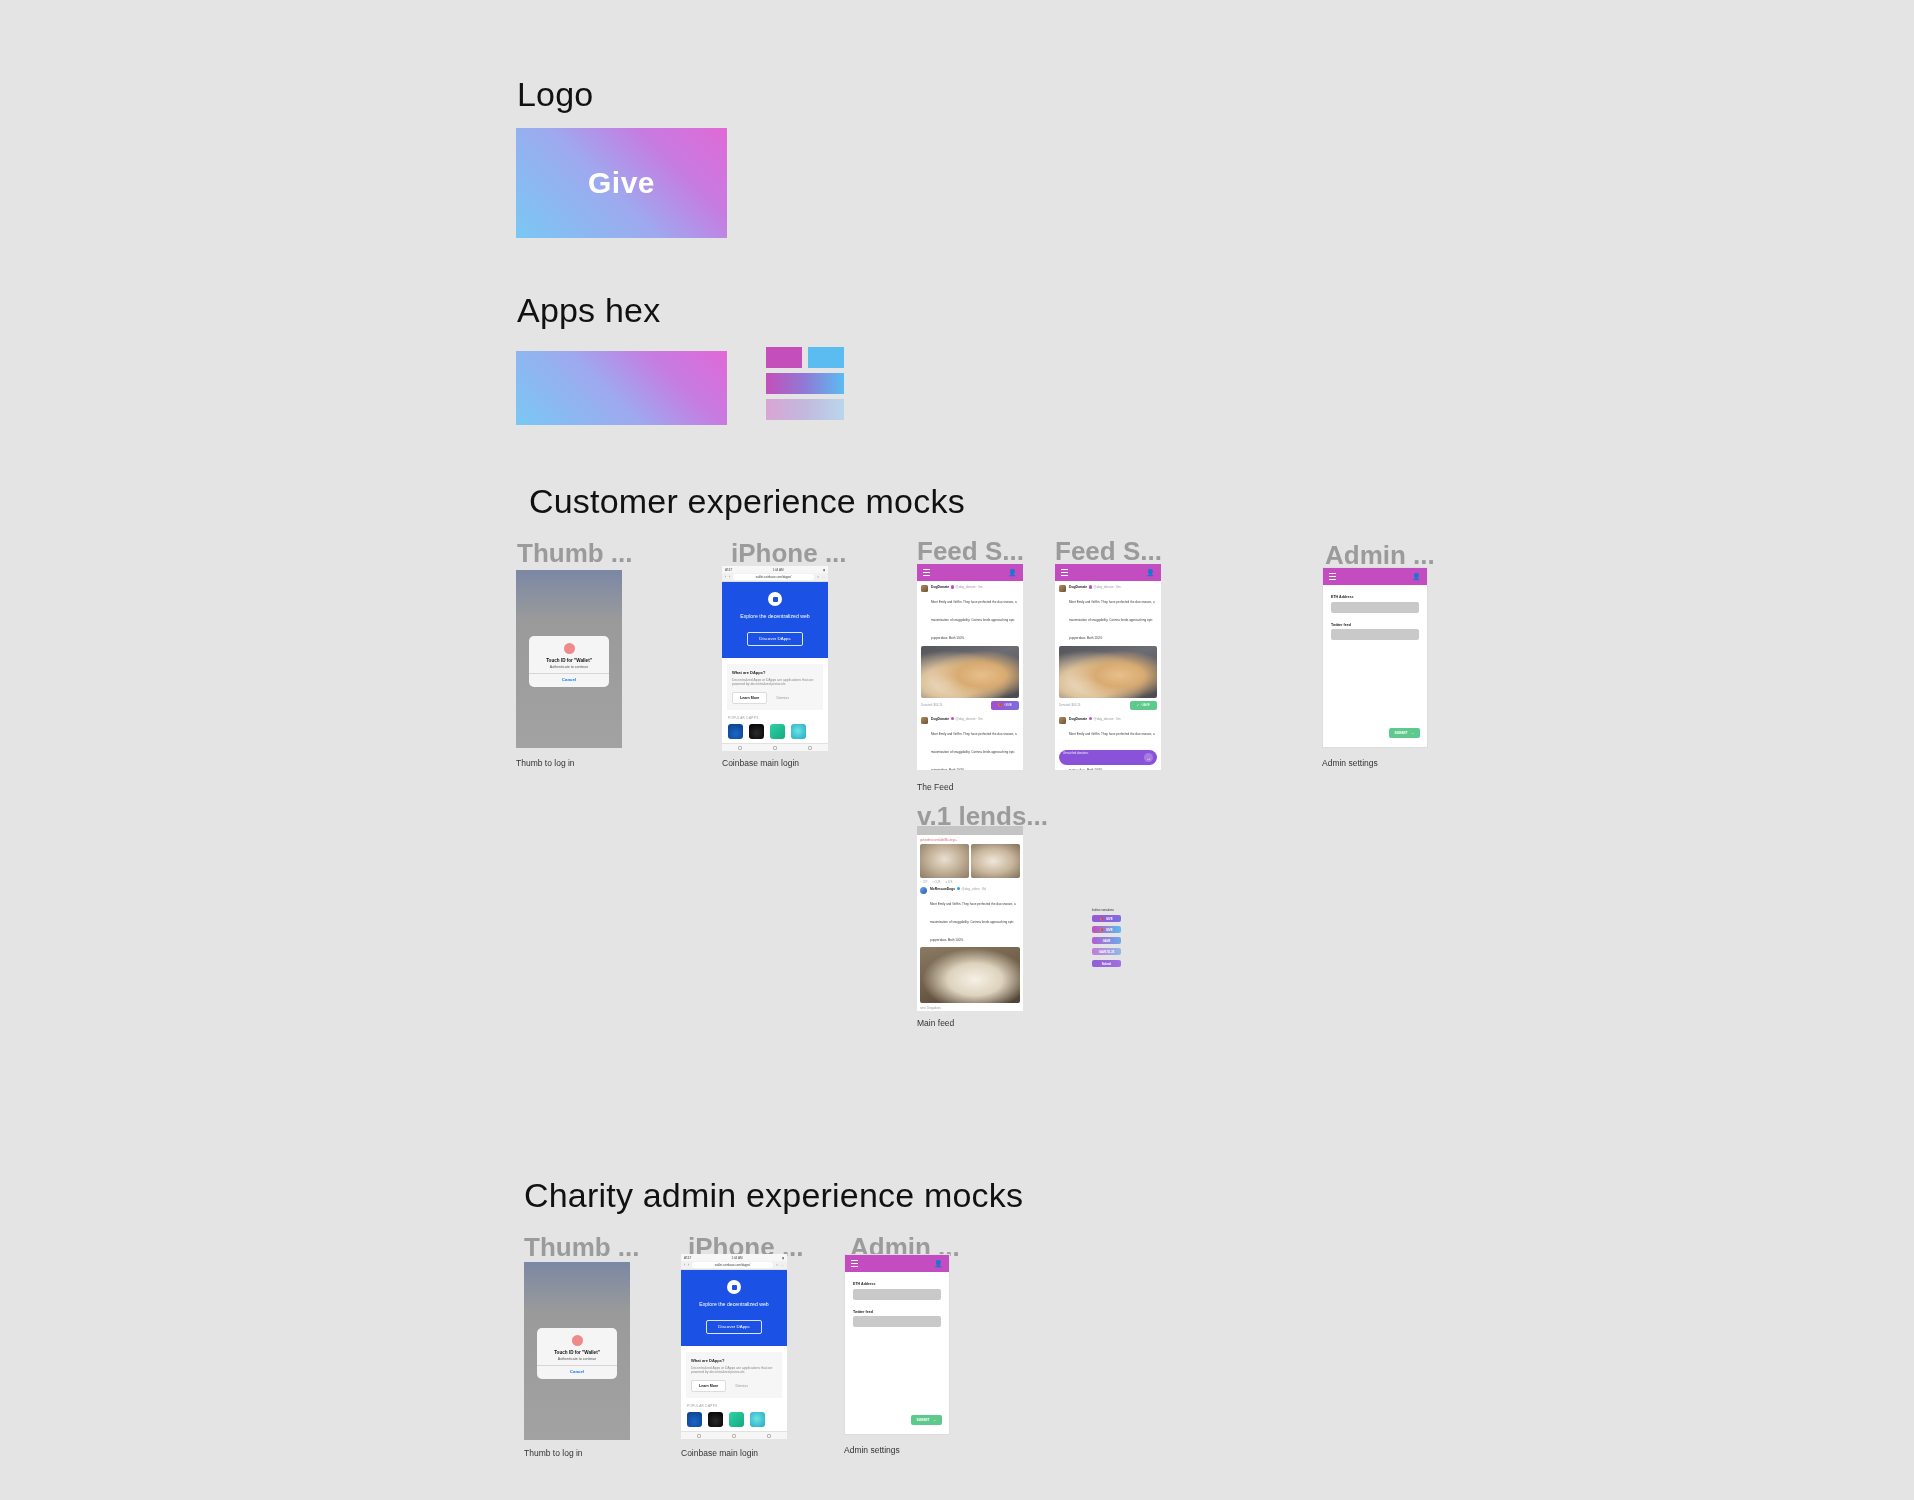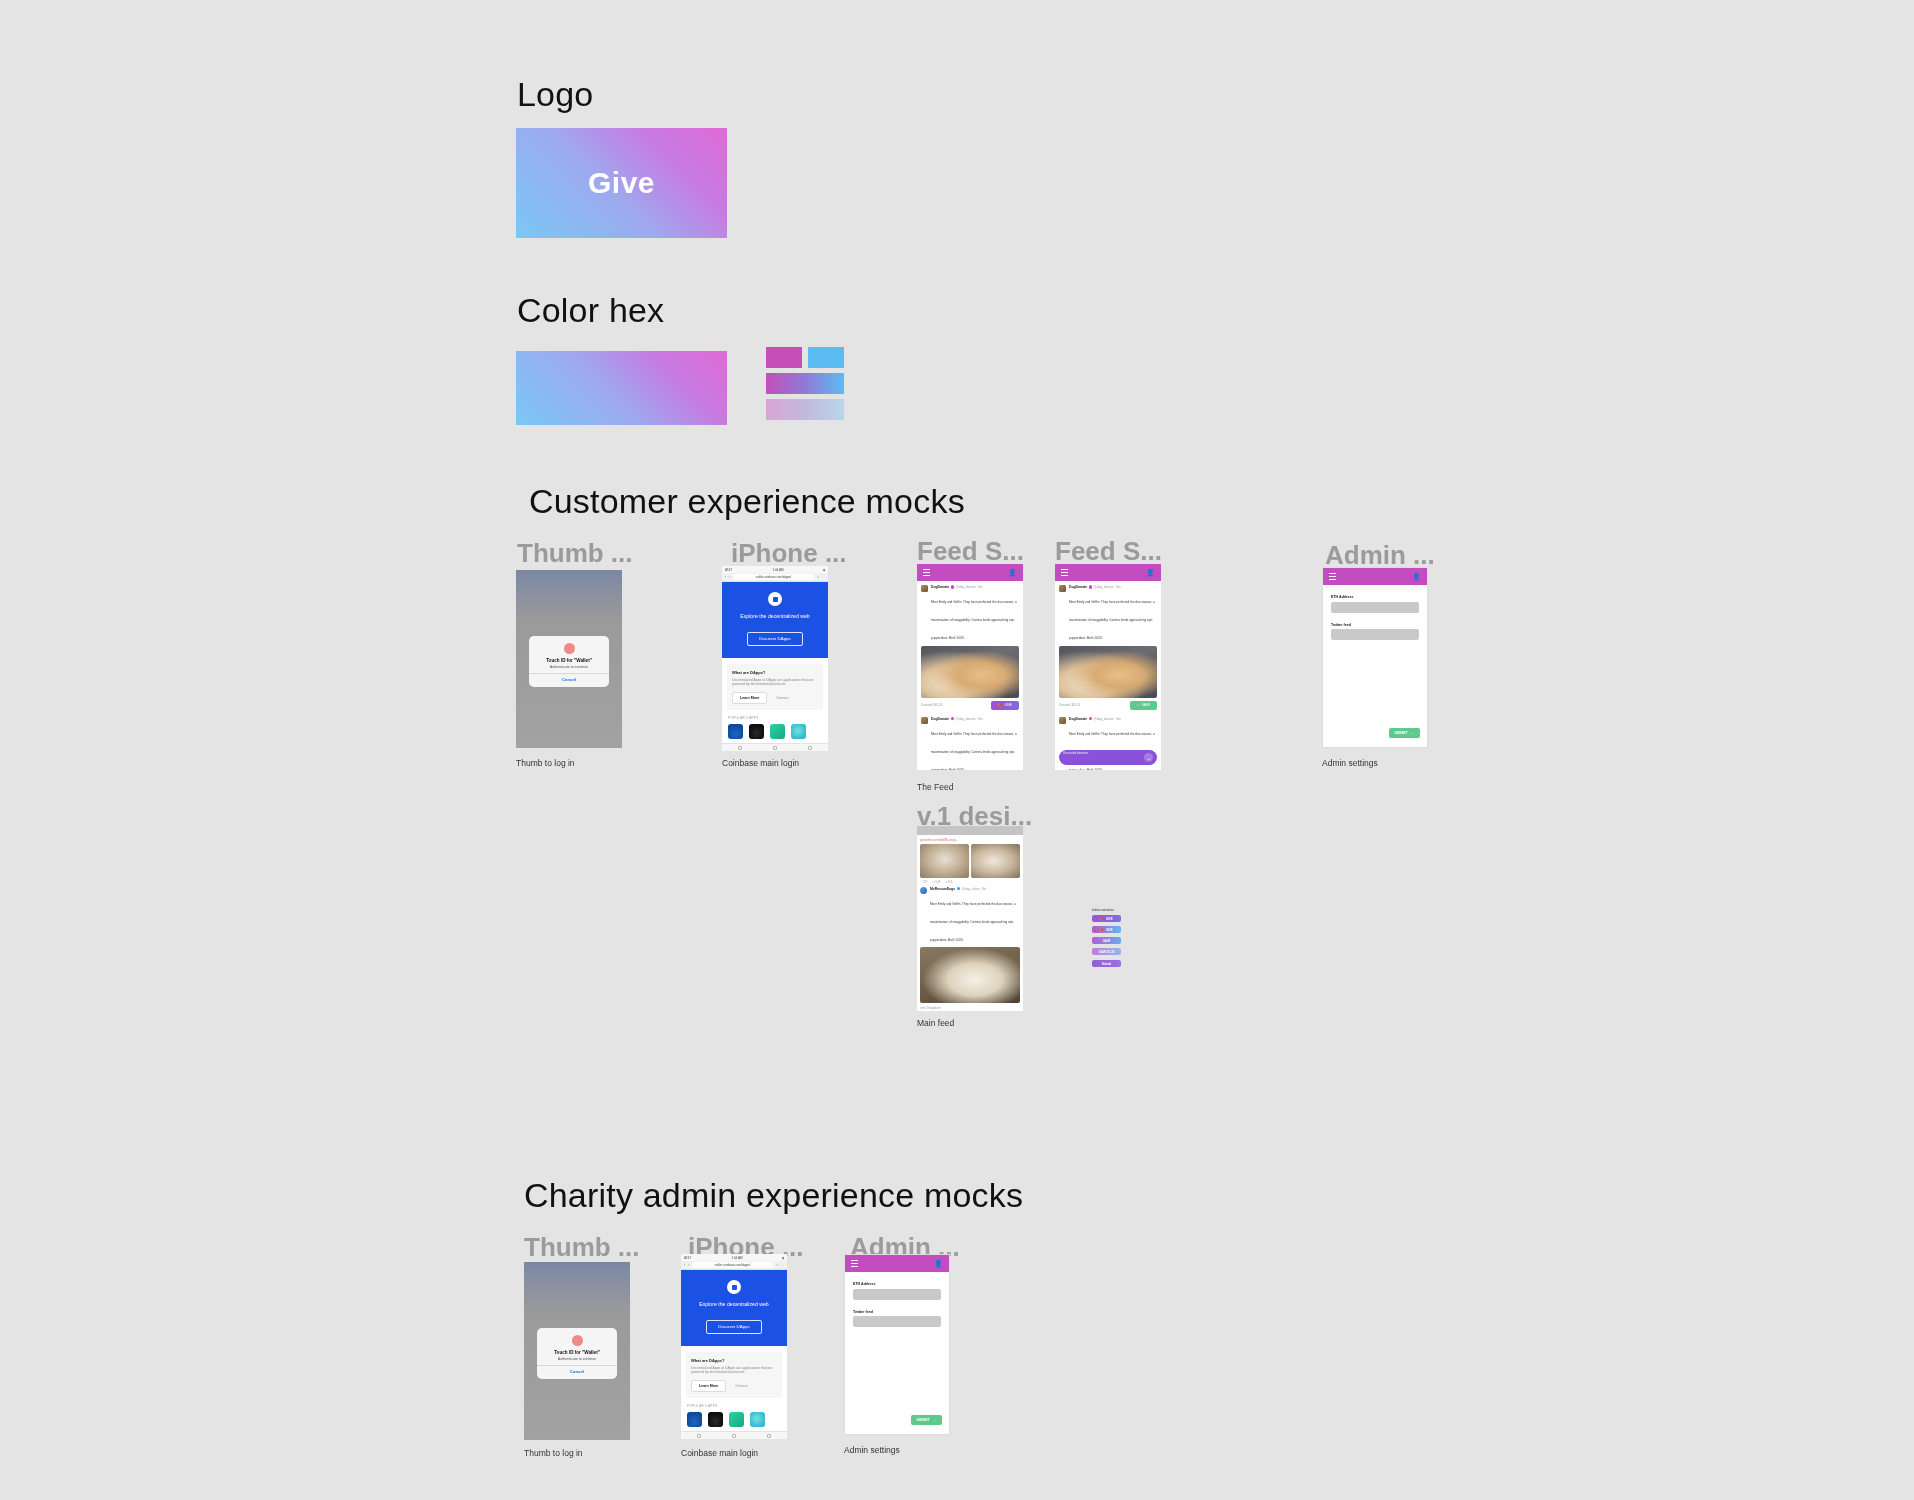--- a/index.html
+++ b/index.html
@@ -214,21 +214,21 @@
 </head>
 <body>
 
 <div class="board">
 
   <div class="h-big" style="left:517px; top:75px;">Logo</div>
   <div class="logo-swatch" style="left:516px; top:128px; width:211px; height:110px;">
     <span class="logo-text">Give</span>
   </div>
 
-  <div class="h-big" style="left:517px; top:291px;">Color hex</div>
+  <div class="h-big" style="left:517px; top:291px;">Apps hex</div>
   <div class="big-grad" style="left:516px; top:351px; width:211px; height:74px;"></div>
   <div class="sw sw-magenta" style="left:766px; top:347px; width:36px; height:21px;"></div>
   <div class="sw sw-blue" style="left:808px; top:347px; width:36px; height:21px;"></div>
   <div class="sw sw-grad" style="left:766px; top:373px; width:78px; height:21px;"></div>
   <div class="sw sw-grad-light" style="left:766px; top:399px; width:78px; height:21px;"></div>
 
   <div class="h-big" style="left:517px; top:482px;margin-left:12px;">Customer experience mocks</div>
 
   <div class="h-frame" style="left:517px; top:538px;">Thumb ...</div>
   <div class="mock m-thumb" style="left:516px; top:570px; width:106px; height:178px;">
@@ -404,21 +404,21 @@
       <div class="adm-label">Twitter feed</div>
       <div class="adm-input"></div>
     </div>
     <div class="adm-submit">
       <span>SUBMIT</span>
       <span>→</span>
     </div>
   </div>
   <div class="caption" style="left:1322px; top:758px; width:106px;">Admin settings</div>
 
-  <div class="h-frame" style="left:917px; top:801px;">v.1 desi...</div>
+  <div class="h-frame" style="left:917px; top:801px;">v.1 lends...</div>
   <div class="mock" style="left:917px; top:826px; width:106px; height:185px;">
     <div class="v1-top"></div>
     <div class="v1-body">
       <div class="v1-link">gofundme.com/adb3Bx-tiego...</div>
       <div class="v1-pair">
         <span class="v1-img-a"></span>
         <span class="v1-img-b"></span>
       </div>
       <div class="v1-icons">
         <span>♡ 227</span>

